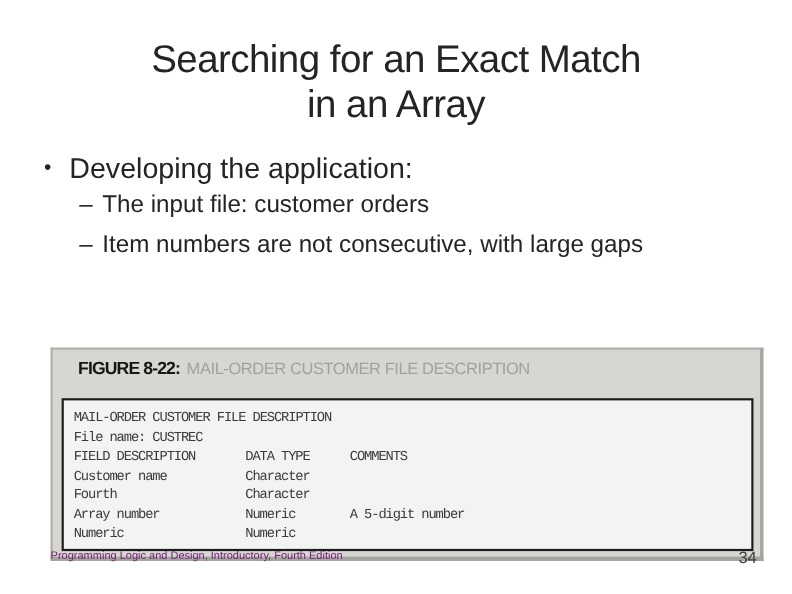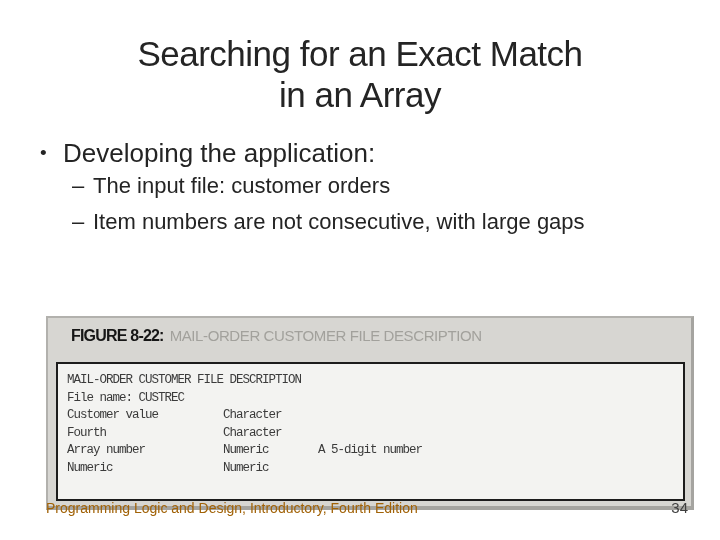--- a/index.html
+++ b/index.html
@@ -47,21 +47,21 @@
   .mono-line span {
     position:absolute; top:0; white-space:nowrap;
     font-family:"Liberation Mono", monospace; font-size:12.5px; line-height:17.5px;
     letter-spacing:-1px; color:#3b3b3b;
   }
   .c1 { left:0; }
   .c2 { left:156px; }
   .c3 { left:251px; }
   
   .footer-left {
-    position:absolute; left:46px; top:500px; font-size:14px; color:#a16207;text-align:right;
+    position:absolute; left:46px; top:500px; font-size:10px; color:#701a75;text-align:right;
   }
   .footer-page {
     position:absolute; right:32px; top:499px; font-size:15px; color:#3f3f3f;text-align:right;
   }
 </style>
 </head>
 <body>
 
 <div class="slide">
 
@@ -92,21 +92,26 @@
     </div>
 
     <div class="panel">
       <div class="mono-line">
         <span class="c1">MAIL-ORDER CUSTOMER FILE DESCRIPTION</span>
       </div>
       <div class="mono-line">
         <span class="c1">File name: CUSTREC</span>
       </div>
       <div class="mono-line">
-        <span class="c1">Customer value</span>
+        <span class="c1">FIELD DESCRIPTION</span>
+        <span class="c2">DATA TYPE</span>
+        <span class="c3">COMMENTS</span>
+      </div>
+      <div class="mono-line">
+        <span class="c1">Customer name</span>
         <span class="c2">Character</span>
         <span class="c3"></span>
       </div>
       <div class="mono-line">
         <span class="c1">Fourth</span>
         <span class="c2">Character</span>
         <span class="c3"></span>
       </div>
       <div class="mono-line">
         <span class="c1">Array number</span>

